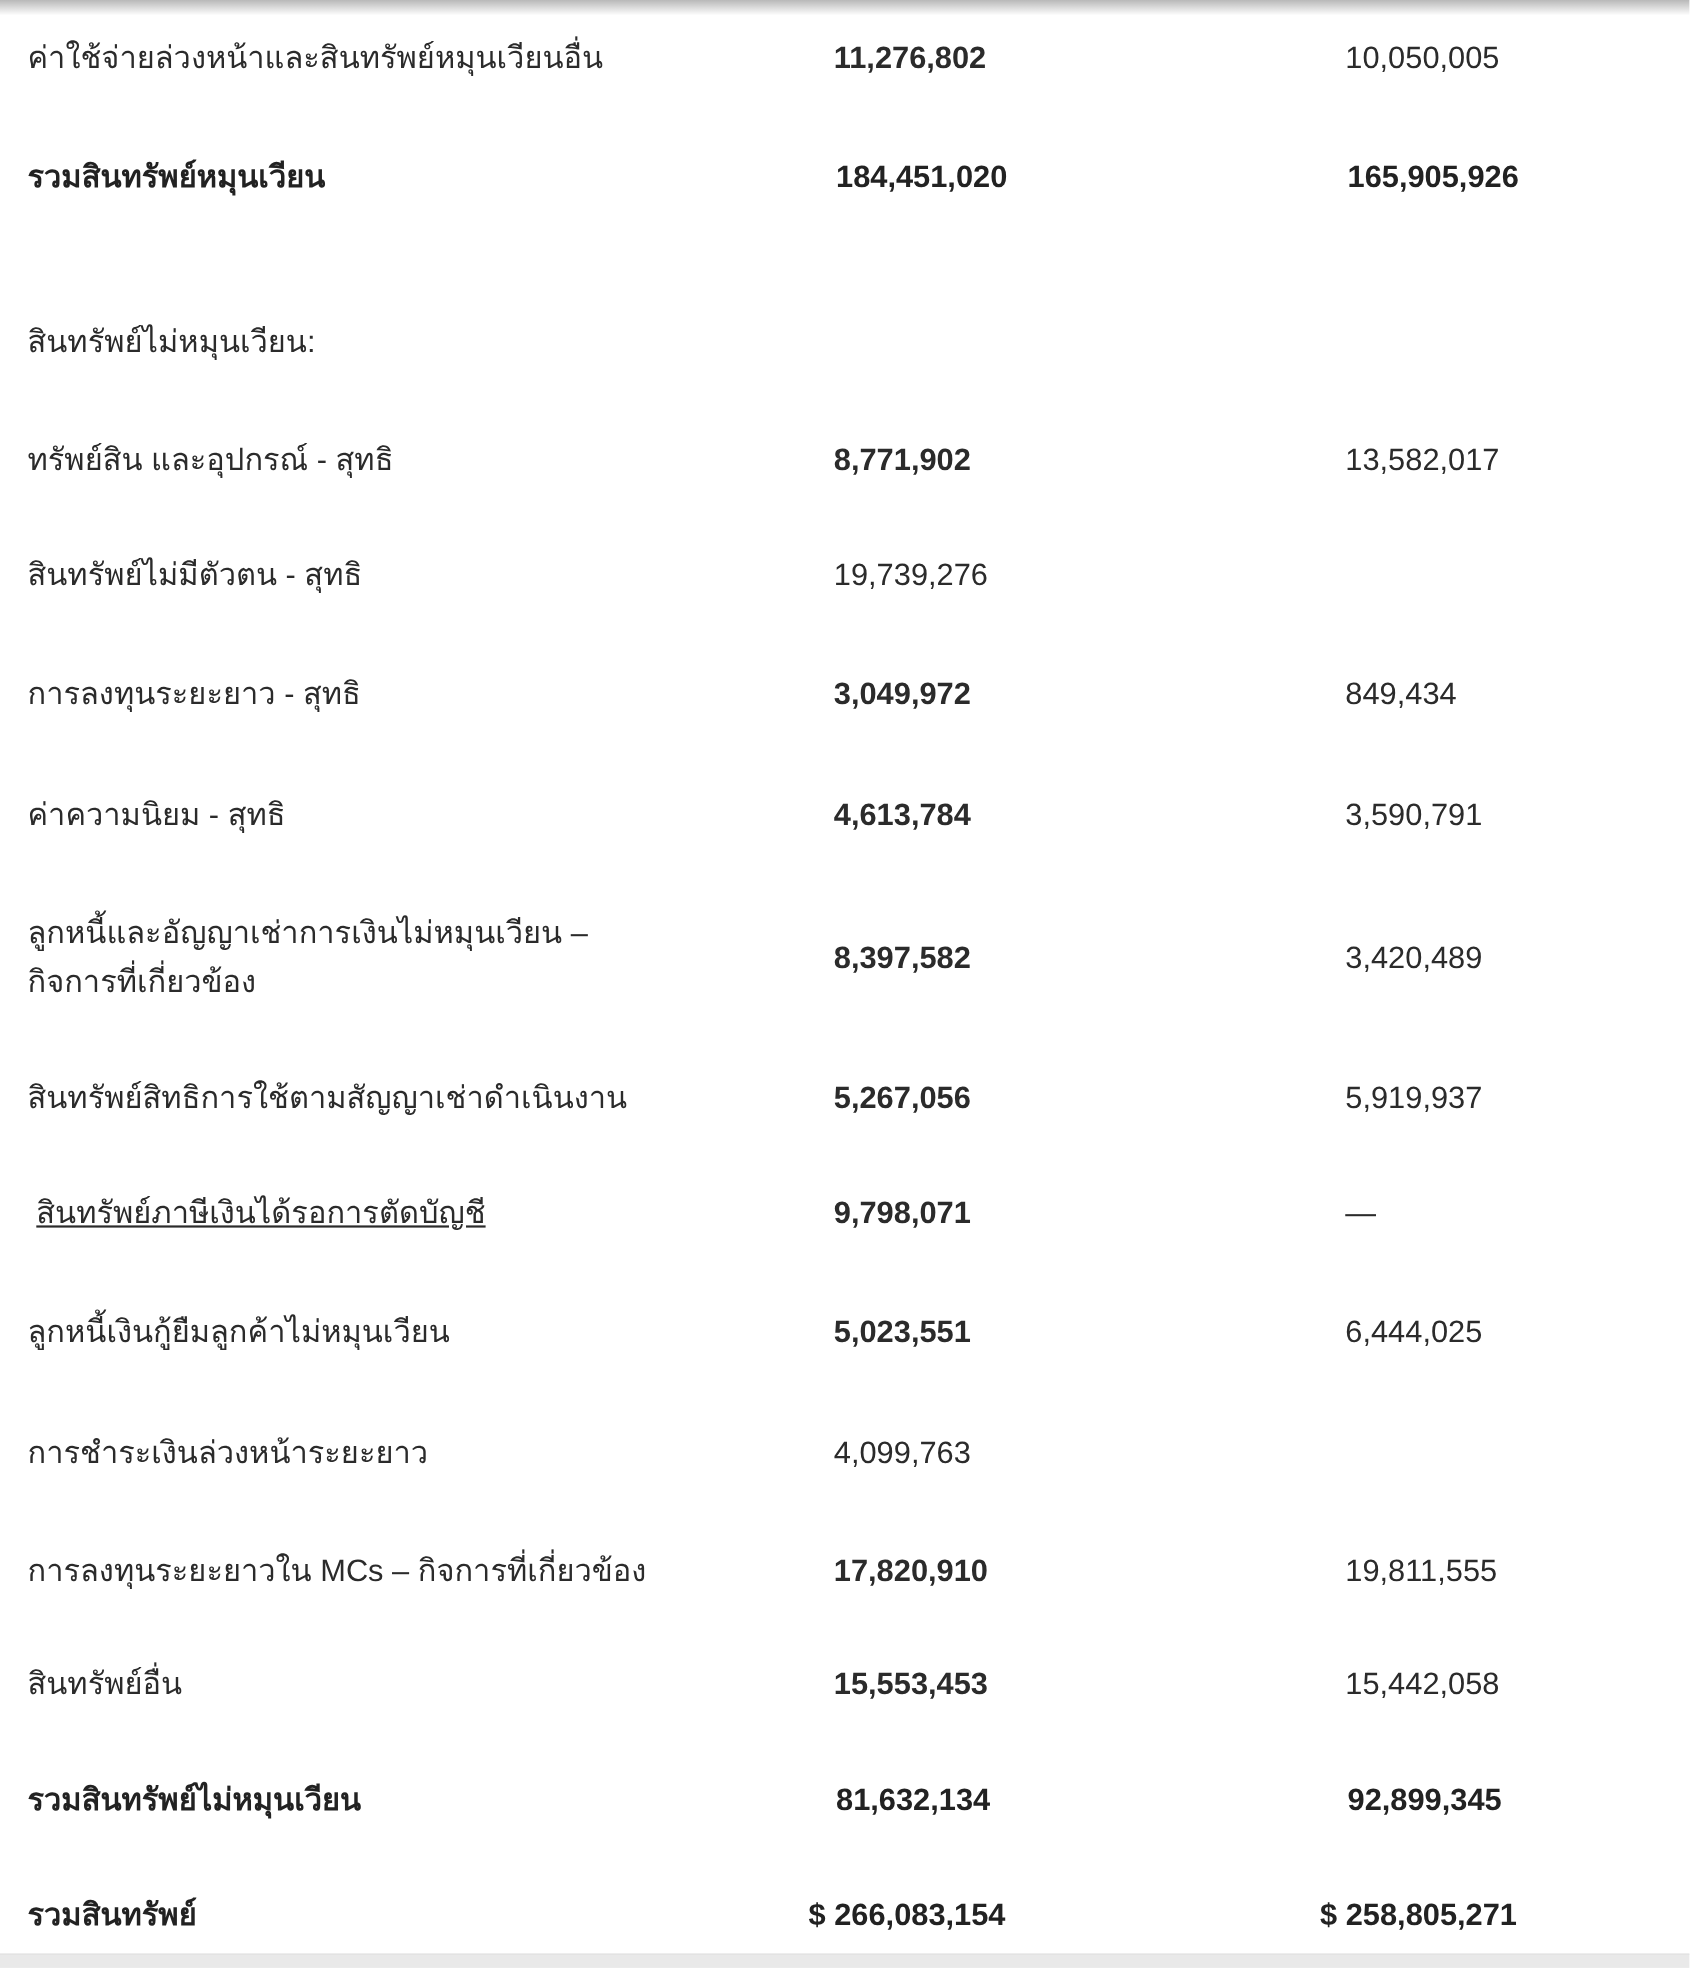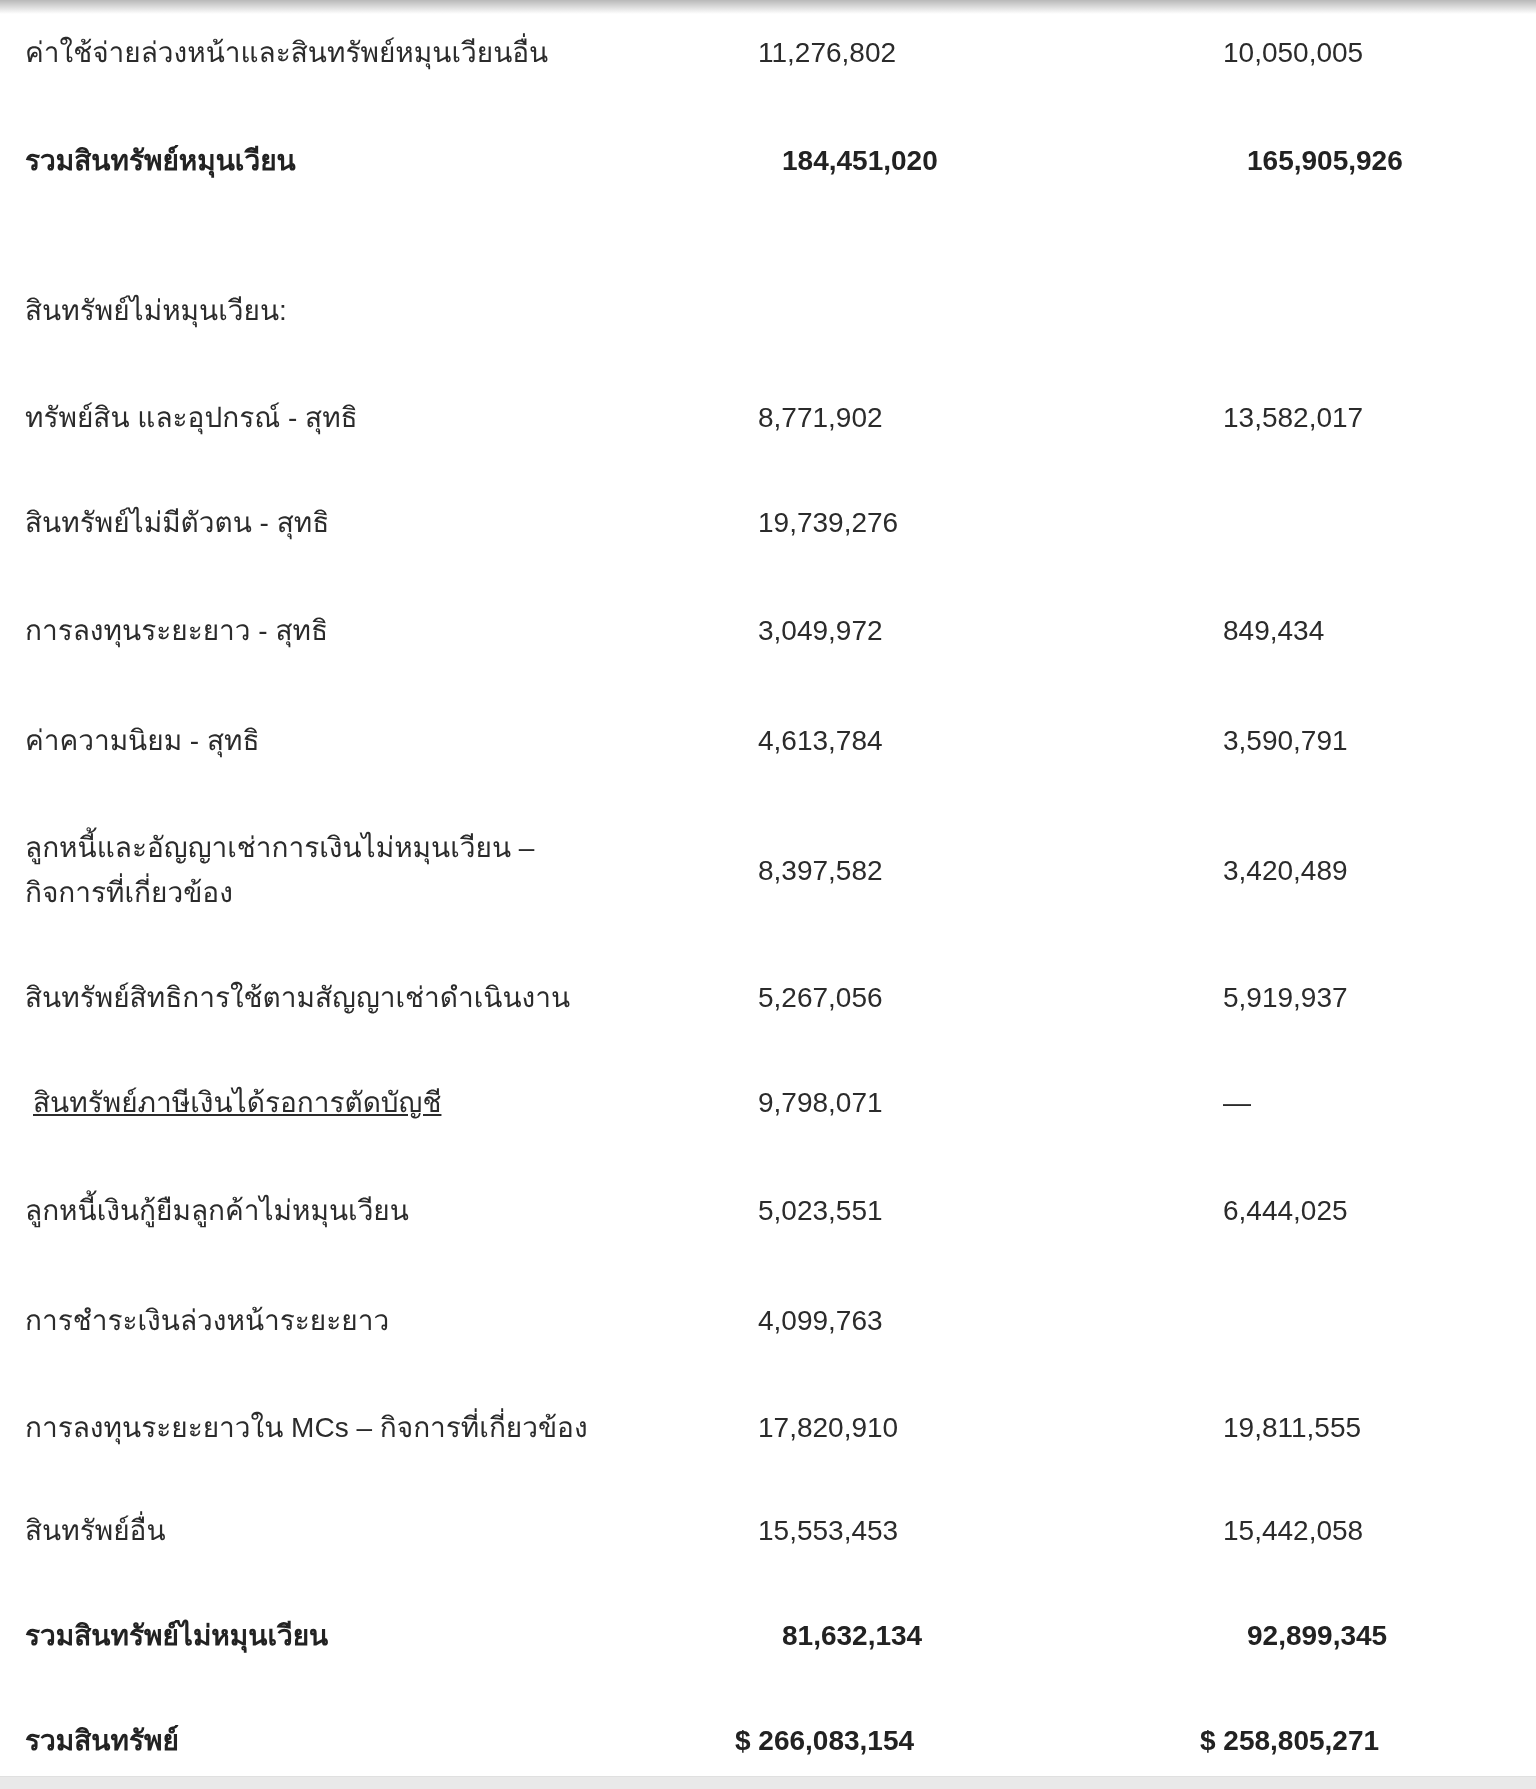--- a/index.html
+++ b/index.html
@@ -39,37 +39,38 @@
     padding-left:25px;
     padding-right:150px;
     color:#2b2b2b;
   }
   .cell-label.indent{padding-left:33px;text-decoration:underline;}
   .cell-num1{
     box-sizing:border-box;
     width:465px;
     text-align:left;
     white-space:nowrap;
+    font-weight:bold;
   }
   .cell-num2{
     box-sizing:border-box;
     flex:1;
     text-align:left;
     white-space:nowrap;
   }
   .row.total .cell-label,
   .row.total .cell-num1,
   .row.total .cell-num2,
   .row.grand .cell-label,
   .row.grand .cell-num1,
   .row.grand .cell-num2{
     font-weight:700;
     color:#222222;
   }
-  .row.total .cell-num1,.row.total .cell-num2{position:relative;left:24px;}
+  .row.total .cell-num1,.row.total .cell-num2{position:relative;left:2px;}
   .row.grand .cell-num1,.row.grand .cell-num2{position:relative;left:-23px;}
 </style>
 </head>
 <body>
 
 <div class="top-shadow"></div>
 
 <div class="sheet">
 
   <div class="row h105">

